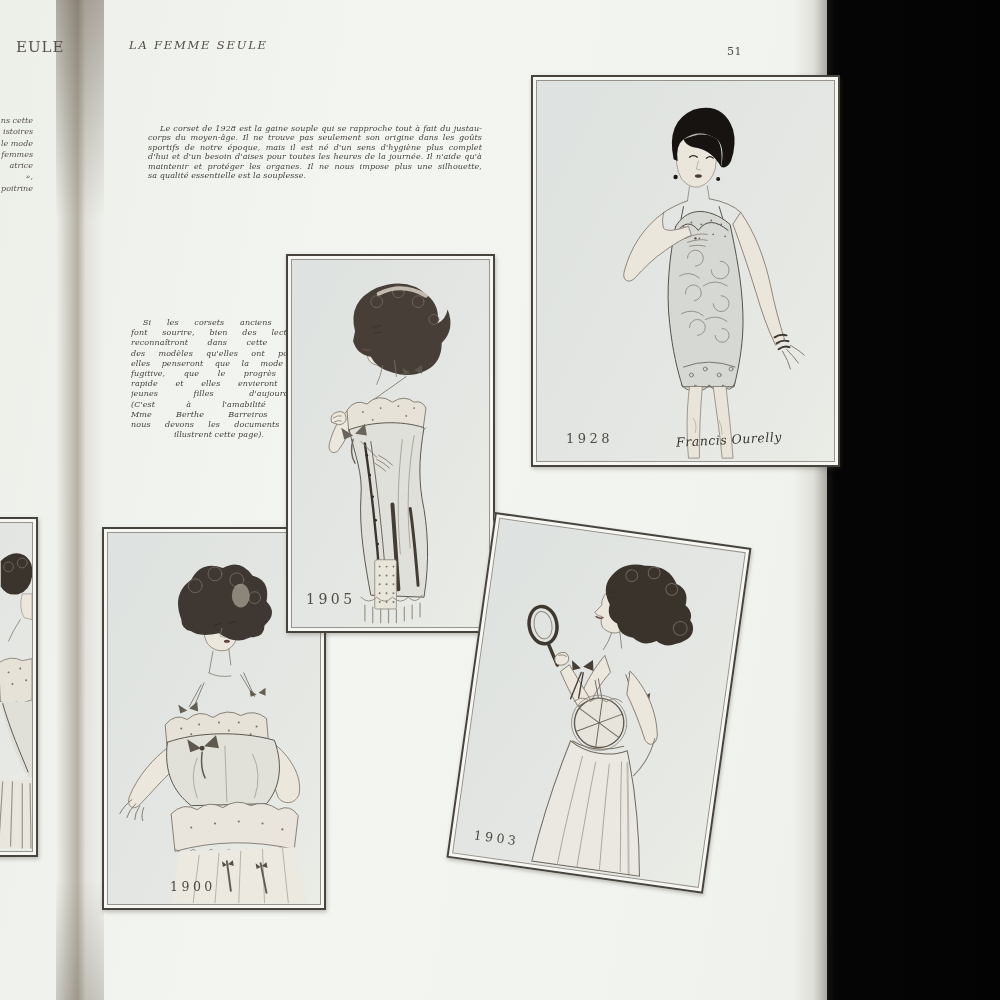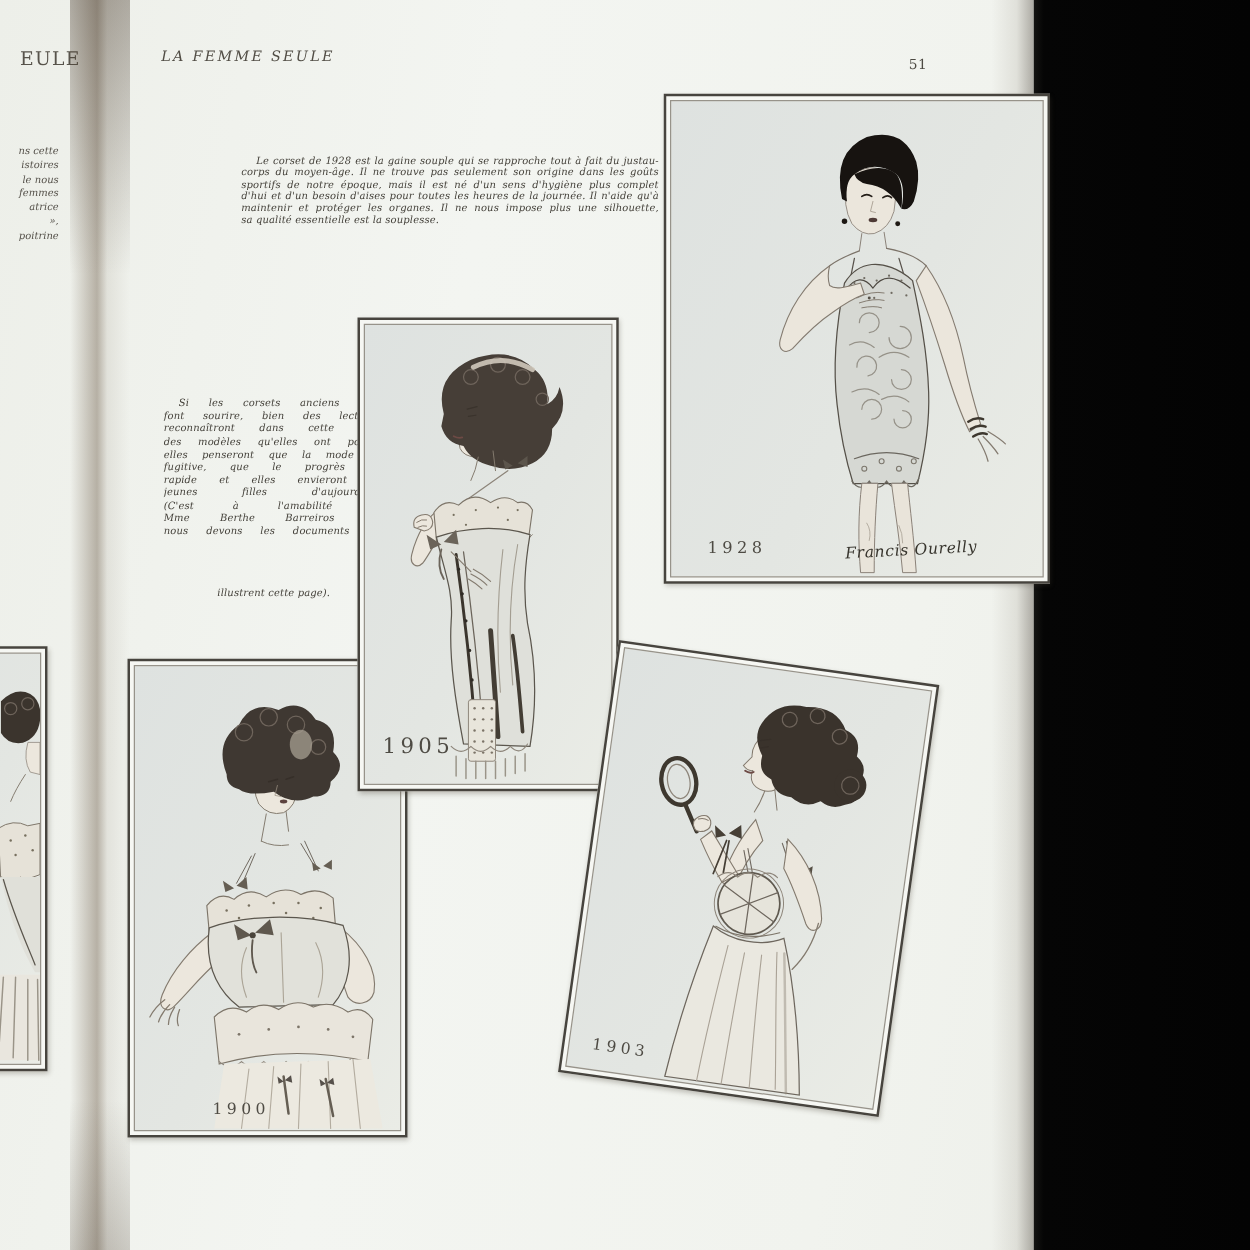--- a/index.html
+++ b/index.html
@@ -16,64 +16,64 @@
       linear-gradient(to bottom,rgba(70,56,42,.38) 0,rgba(70,56,42,0) 22%,rgba(70,56,42,0) 88%,rgba(70,56,42,.22) 100%),
       linear-gradient(to right,rgba(126,112,94,0) 0,rgba(126,112,94,.5) 45%,rgba(126,112,94,.12) 62%,rgba(126,112,94,0) 100%);}
   
   .head-frag{position:absolute;left:16px;top:38px;width:30px;font-size:15px;
     letter-spacing:1px;color:#57534b;}
   .head-title{position:absolute;left:129px;top:38px;font-style:italic;font-size:11.5px;
     letter-spacing:1.8px;color:#514d45;}
   .head-pagenum{position:absolute;left:727px;top:45px;font-size:11px;letter-spacing:.5px;color:#4d4a43;}
   
   .textblock{position:absolute;font-style:italic;color:#45423b;}
-  .intro{left:148px;top:124px;width:334px;font-size:8px;line-height:9.4px;letter-spacing:.1px;margin-left:45px;}
+  .intro{left:148px;top:124px;width:334px;font-size:8px;line-height:9.4px;letter-spacing:.1px;}
   .aside{left:131px;top:318px;width:176px;font-size:8px;line-height:10.2px;letter-spacing:.1px;}
   .tline{text-align:justify;text-align-last:justify;overflow:hidden;}
   .intro .tline{height:9.4px;}
   .aside .tline{height:10.2px;}
   .textblock .tline:first-child{text-indent:12px;}
   .intro .tline-last{text-align:left;text-align-last:left;}
-  .aside .tline-last{text-align:center;text-align-last:center;margin-top:40px;}
-  
-  .frag{position:absolute;left:0;width:33px;font-style:italic;font-size:8px;color:#55514a;padding-left:14px;}
+  .aside .tline-last{text-align:center;text-align-last:center;}
+  
+  .frag{position:absolute;left:0;width:33px;font-style:italic;font-size:8px;color:#55514a;}
   .frag .tline{text-align:right;text-align-last:right;height:auto;text-indent:0 !important;}
   .frag-top{top:115px;line-height:11.3px;}
   .frag-bottom{top:313px;line-height:12.8px;}
   
   .plate{position:absolute;background:#f6f7f3;border:2px solid #47443e;
     box-shadow:1px 2px 4px rgba(70,62,50,.3);}
   .plate-inner{position:absolute;inset:3px;border:1px solid #97938a;overflow:hidden;
     background:linear-gradient(118deg,#dee2e0 0%,#e3e6e2 55%,#eaece6 100%);}
   .plate svg{position:absolute;inset:0;width:100%;height:100%;}
   .plate-year{position:absolute;font-size:13px;letter-spacing:3.5px;color:#4e4b44;}
   .plate-sig{position:absolute;font-style:italic;font-size:12.5px;color:#37342d;
     transform:rotate(-3deg);letter-spacing:.5px;}
   .plate-1928{left:486px;top:75px;width:305px;height:388px;z-index:2;margin-left:45px;}
   .plate-1905{left:286px;top:254px;width:205px;height:375px;z-index:2;}
   .plate-1900{left:102px;top:527px;width:220px;height:379px;z-index:1;}
   .plate-1903{left:495px;top:512px;width:255px;height:345px;z-index:3;
     transform:rotate(8deg);transform-origin:top left;}
   .plate-left-partial{left:-140px;top:517px;width:174px;height:336px;z-index:1;}
   .plate-1928 .plate-year{left:29px;bottom:15px;}
   .plate-1928 .plate-sig{right:52px;bottom:14px;}
-  .plate-1905 .plate-year{left:14px;bottom:20px;font-size:17px;}
+  .plate-1905 .plate-year{left:14px;bottom:20px;font-size:14px;}
   .plate-1900 .plate-year{left:26px;bottom:10px;font-size:12.5px;margin-left:36px;}
   .plate-1903 .plate-year{left:18px;bottom:13px;font-size:12.5px;}
 </style>
 </head>
 <body>
 
 <div class="canvas">
 
   <div class="head-frag">EULE</div>
   <div class="frag frag-top">
       <div class="tline">ns cette</div>
       <div class="tline">istoires</div>
-      <div class="tline">le nous</div>
+      <div class="tline">le mode</div>
       <div class="tline">femmes</div>
       <div class="tline">atrice »,</div>
       <div class="tline tline-last">poitrine</div>
     </div>
 
   <div class="head-title">LA FEMME SEULE</div>
   <div class="head-pagenum">51</div>
 
   <div class="textblock intro">
       <div class="tline">Le corset de 1928 est la gaine souple  qui se rapproche tout à fait du justau-</div>

